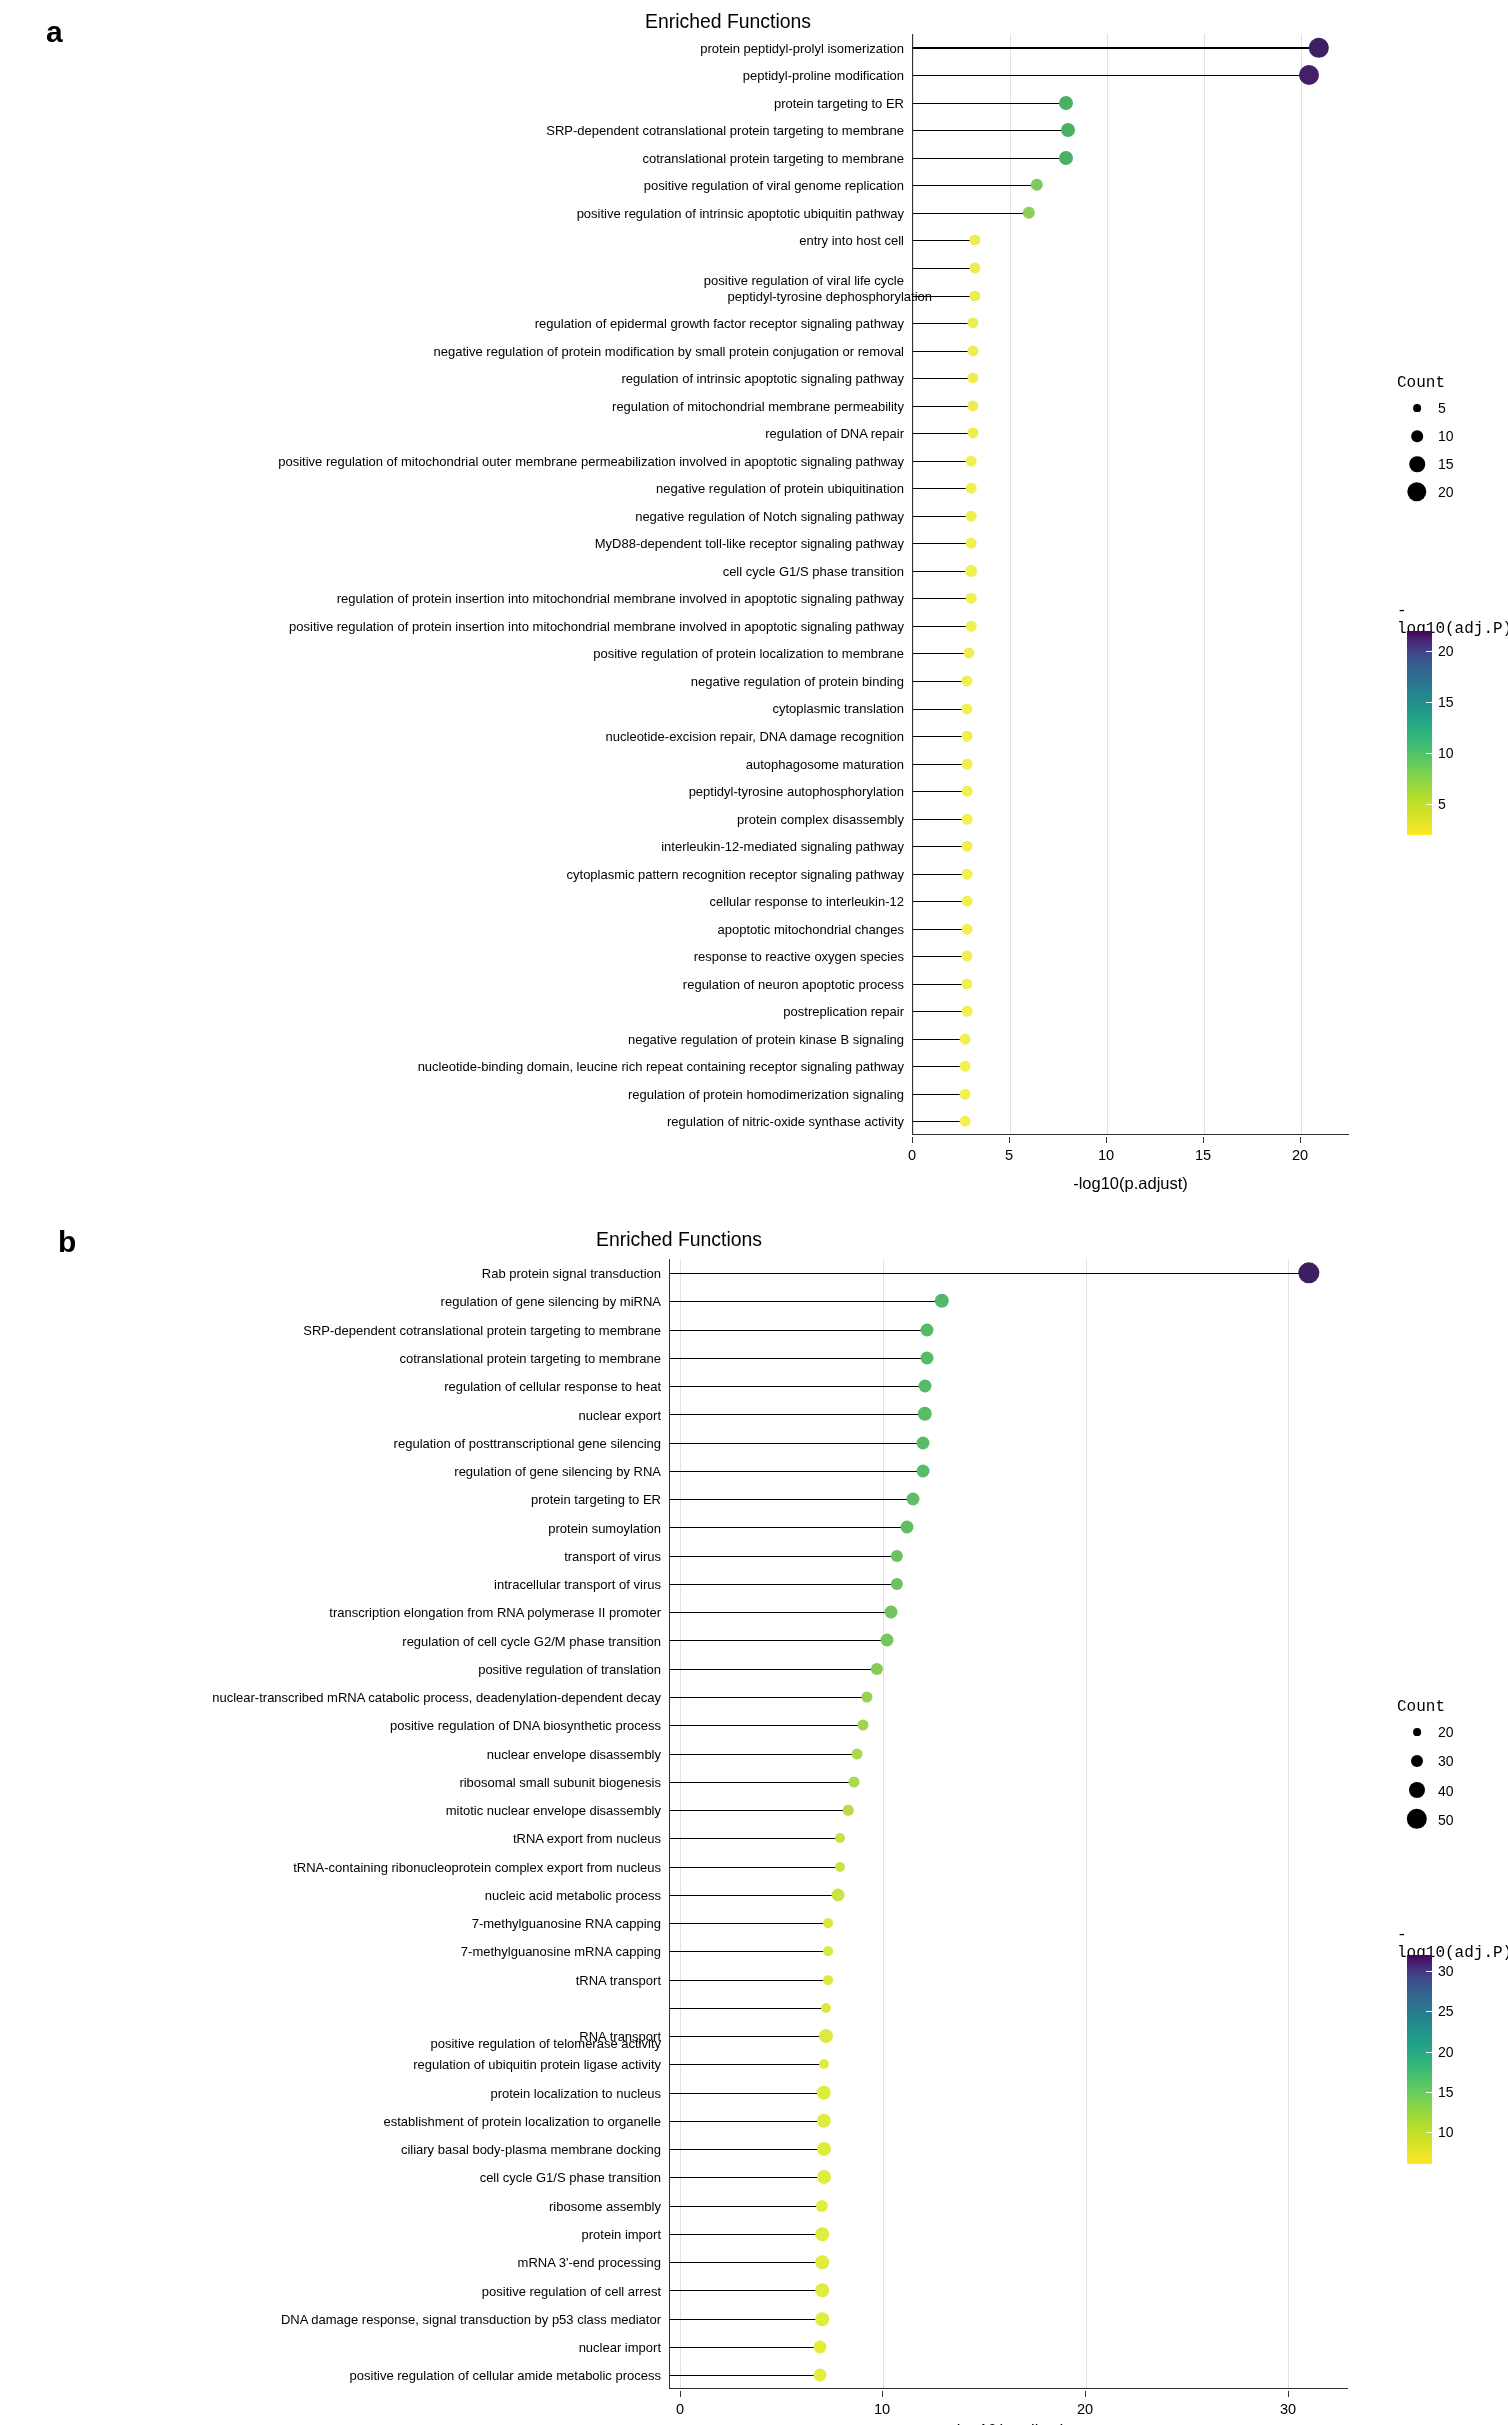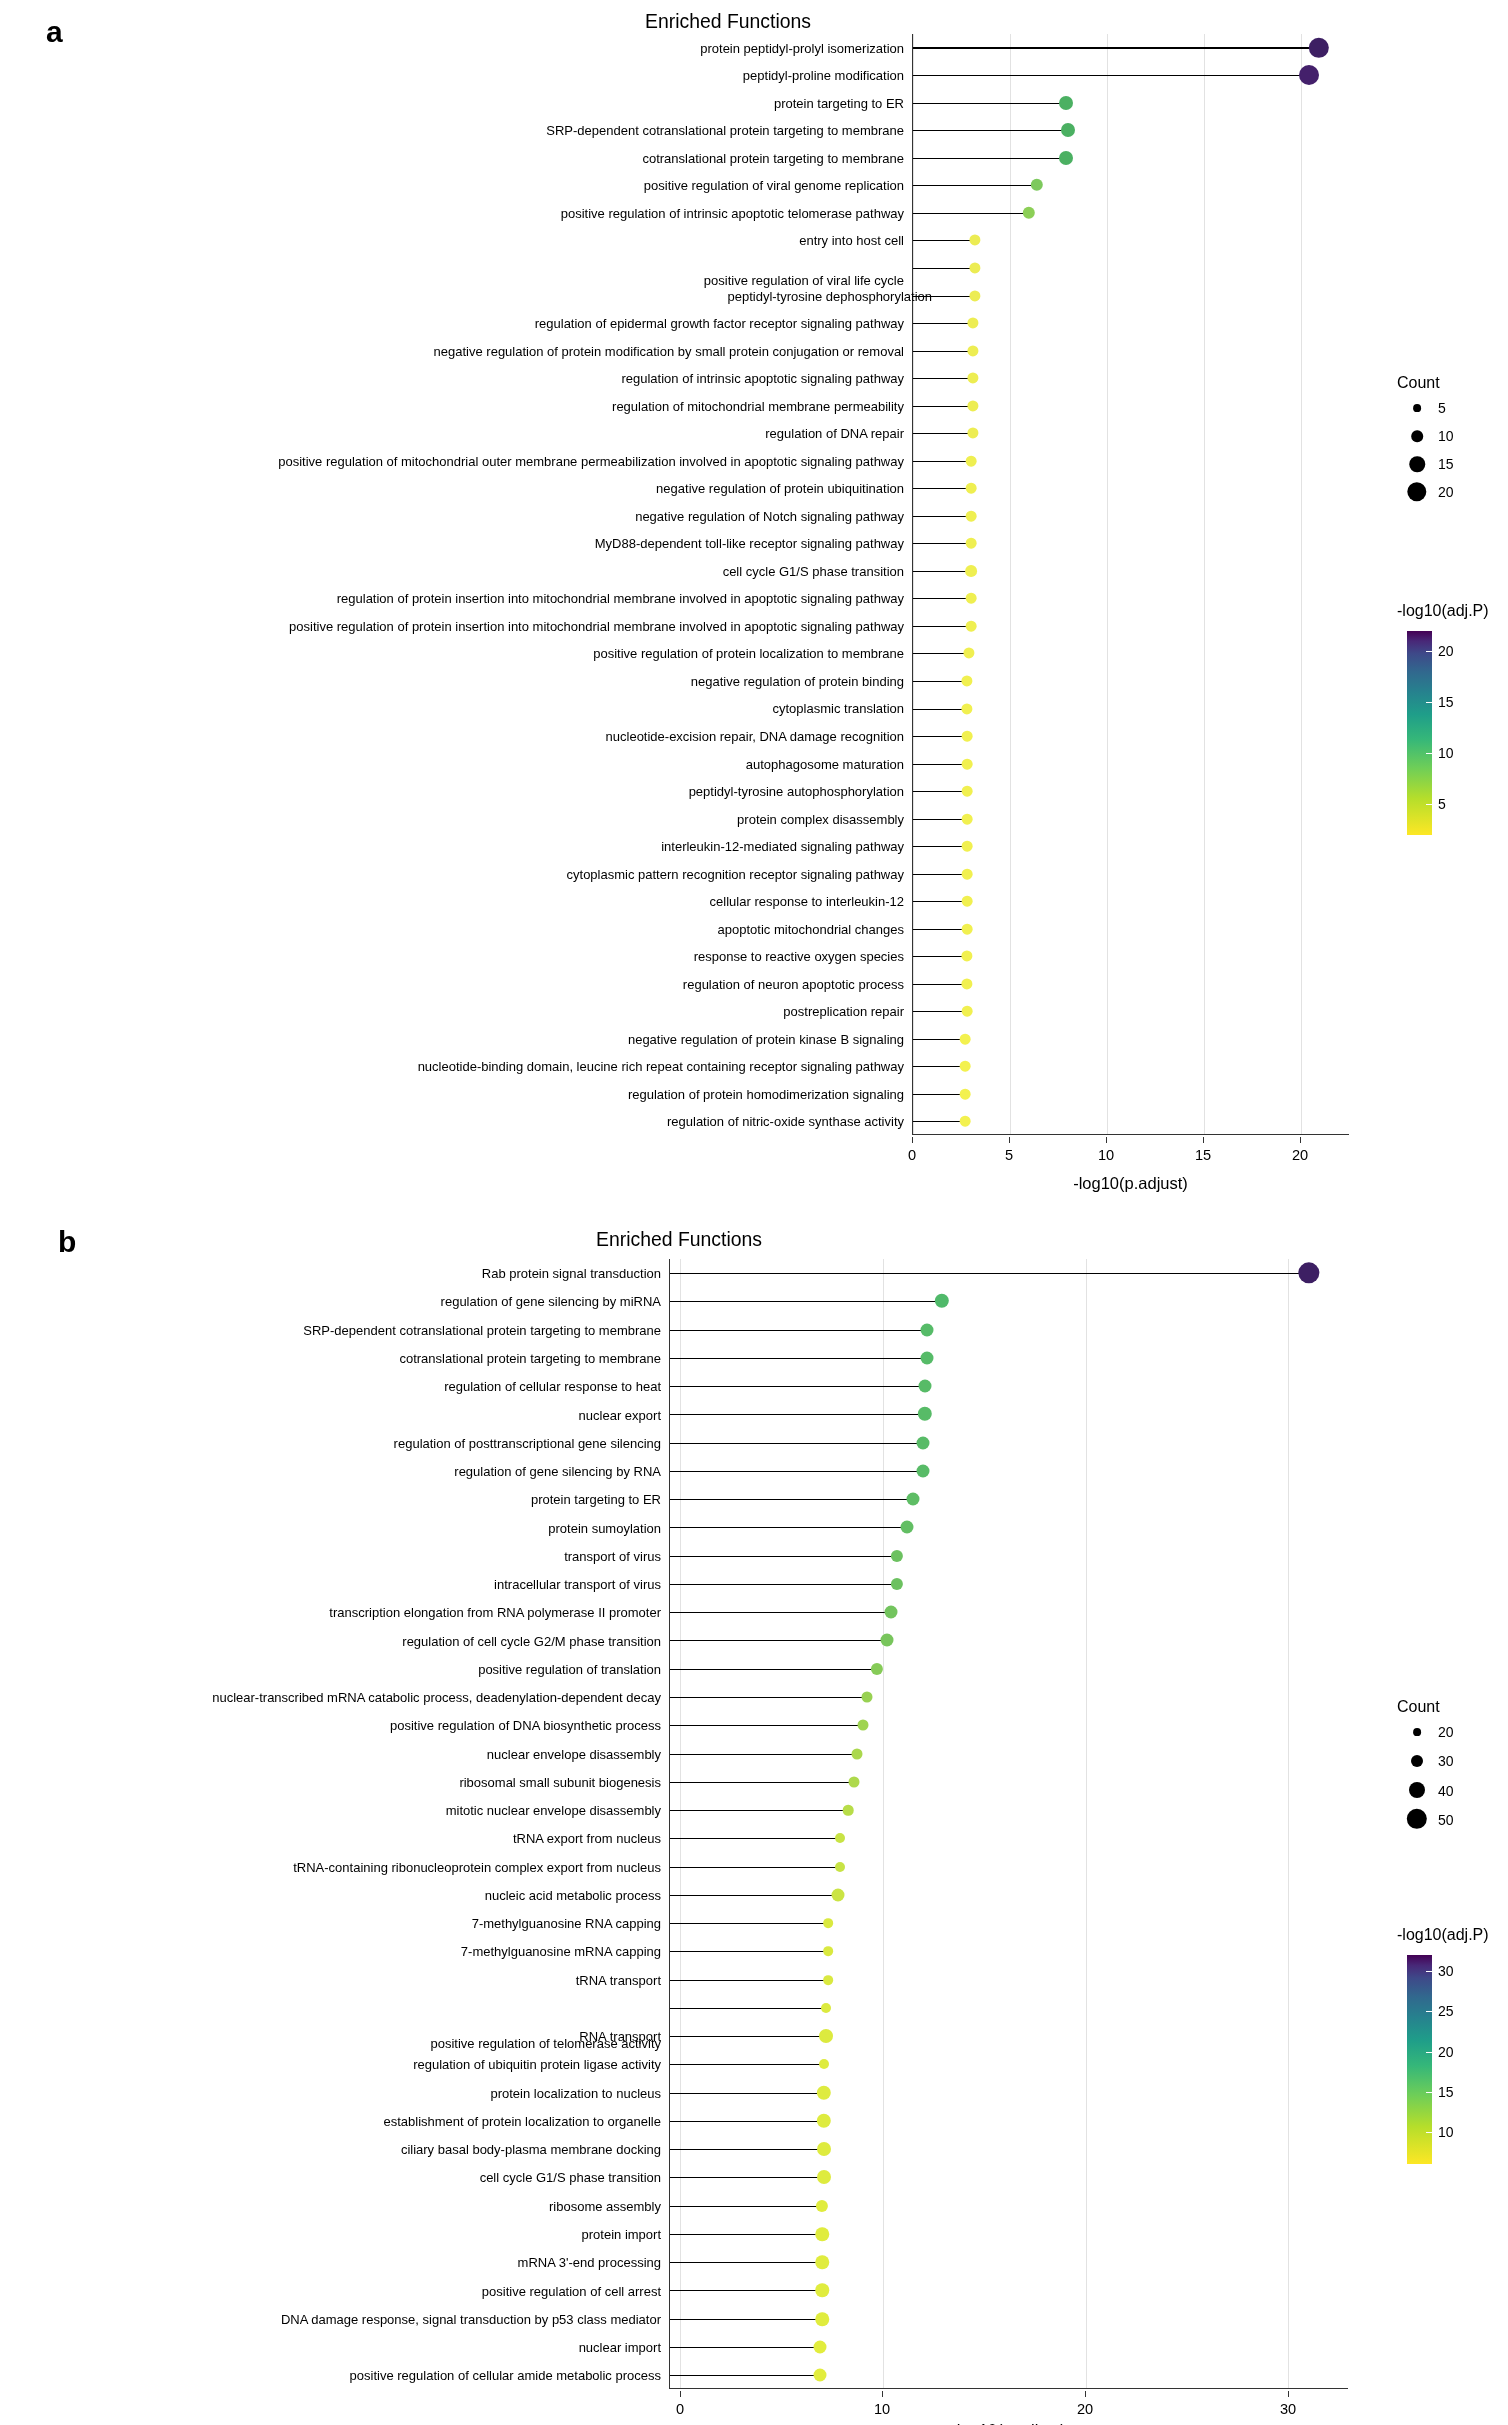--- a/index.html
+++ b/index.html
@@ -92,21 +92,21 @@
     position: absolute;
     font-size: 16.5px;
     text-align: center;
     font-family: "Liberation Sans", sans-serif;
   }
 
   
   .legend-title {
     position: absolute;
     font-size: 16px;
-    font-family: Liberation Sans, sans-serif;
+    font-family: Liberation Mono, monospace;
   }
   .legend-item {
     position: absolute;
     font-size: 14px;
     font-family: "Liberation Sans", sans-serif;
   }
   .legend-dot {
     position: absolute;
     border-radius: 50%;
     background: #000000;
@@ -302,21 +302,21 @@
         <div class="dot" style="width: 10.7px; height: 10.7px; left: 52px; background: rgb(243, 241, 79);"></div>
       </div>
     </div>
   <div id="labels-a">
       <div class="ylabel" style="right: 605px; top: 48px;">protein peptidyl-prolyl isomerization</div>
       <div class="ylabel" style="right: 605px; top: 75px;">peptidyl-proline modification</div>
       <div class="ylabel" style="right: 605px; top: 103px;">protein targeting to ER</div>
       <div class="ylabel" style="right: 605px; top: 130px;">SRP-dependent cotranslational protein targeting to membrane</div>
       <div class="ylabel" style="right: 605px; top: 158px;">cotranslational protein targeting to membrane</div>
       <div class="ylabel" style="right: 605px; top: 185px;">positive regulation of viral genome replication</div>
-      <div class="ylabel" style="right: 605px; top: 213px;">positive regulation of intrinsic apoptotic telomerase pathway</div>
+      <div class="ylabel" style="right: 605px; top: 213px;">positive regulation of intrinsic apoptotic ubiquitin pathway</div>
       <div class="ylabel" style="right: 605px; top: 240px;">entry into host cell</div>
       <div class="ylabel" style="right: 605px; top: 280px;">positive regulation of viral life cycle</div>
       <div class="ylabel" style="right: 577px; top: 296px;">peptidyl-tyrosine dephosphorylation</div>
       <div class="ylabel" style="right: 605px; top: 323px;">regulation of epidermal growth factor receptor signaling pathway</div>
       <div class="ylabel" style="right: 605px; top: 351px;">negative regulation of protein modification by small protein conjugation or removal</div>
       <div class="ylabel" style="right: 605px; top: 378px;">regulation of intrinsic apoptotic signaling pathway</div>
       <div class="ylabel" style="right: 605px; top: 406px;">regulation of mitochondrial membrane permeability</div>
       <div class="ylabel" style="right: 605px; top: 433px;">regulation of DNA repair</div>
       <div class="ylabel" style="right: 605px; top: 461px;">positive regulation of mitochondrial outer membrane permeabilization involved in apoptotic signaling pathway</div>
       <div class="ylabel" style="right: 605px; top: 488px;">negative regulation of protein ubiquitination</div>

